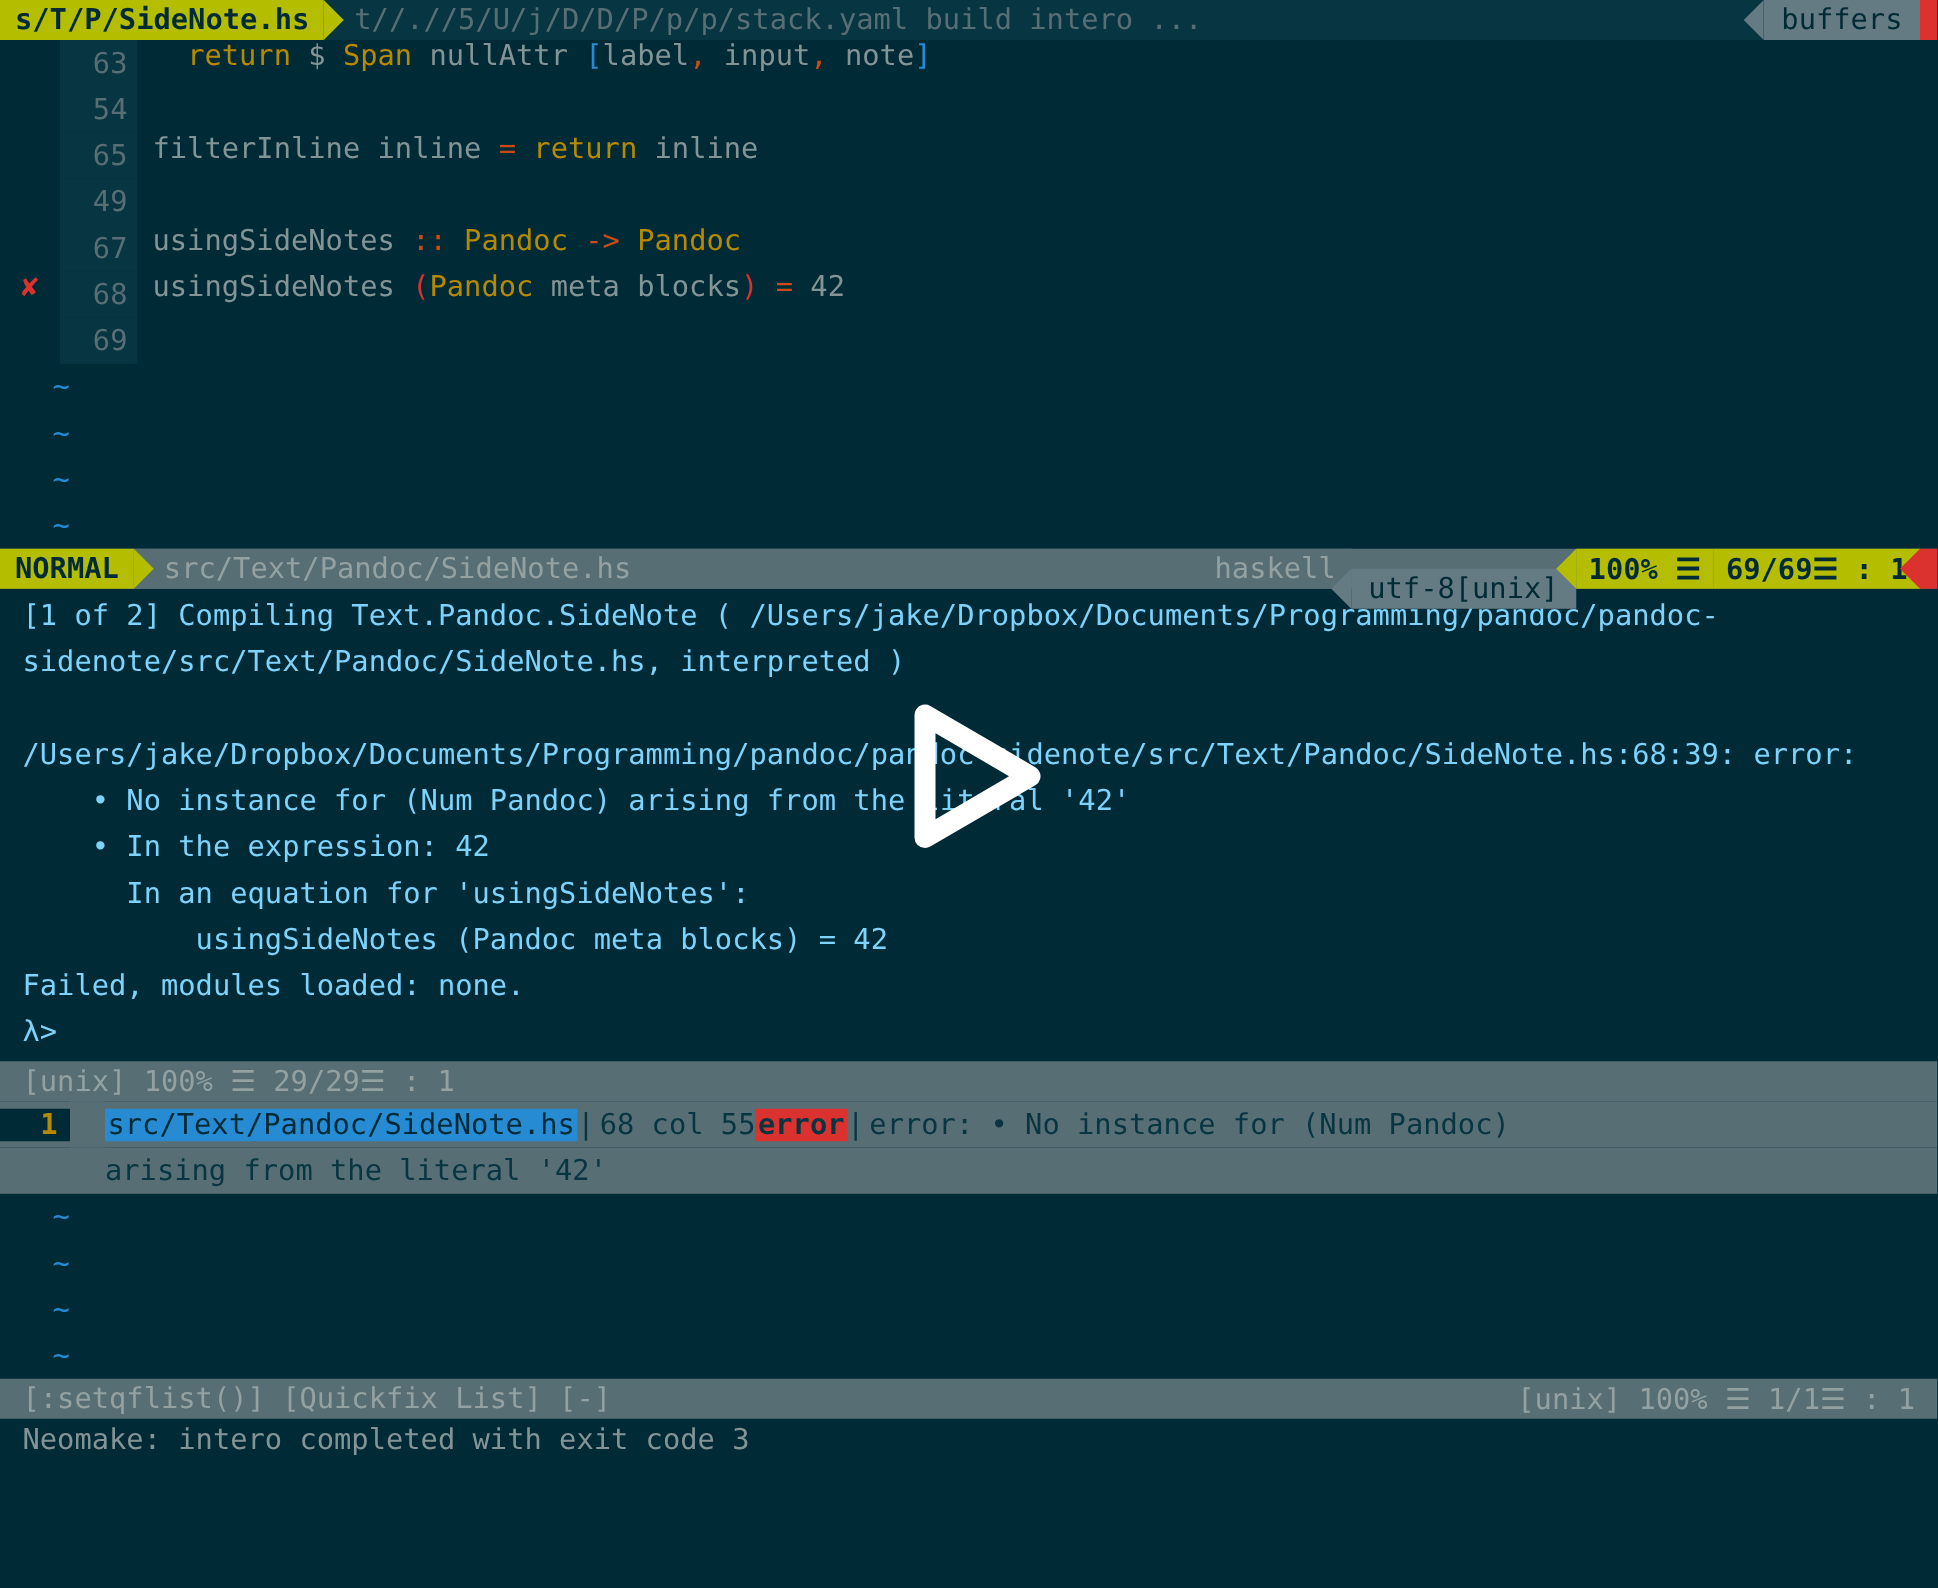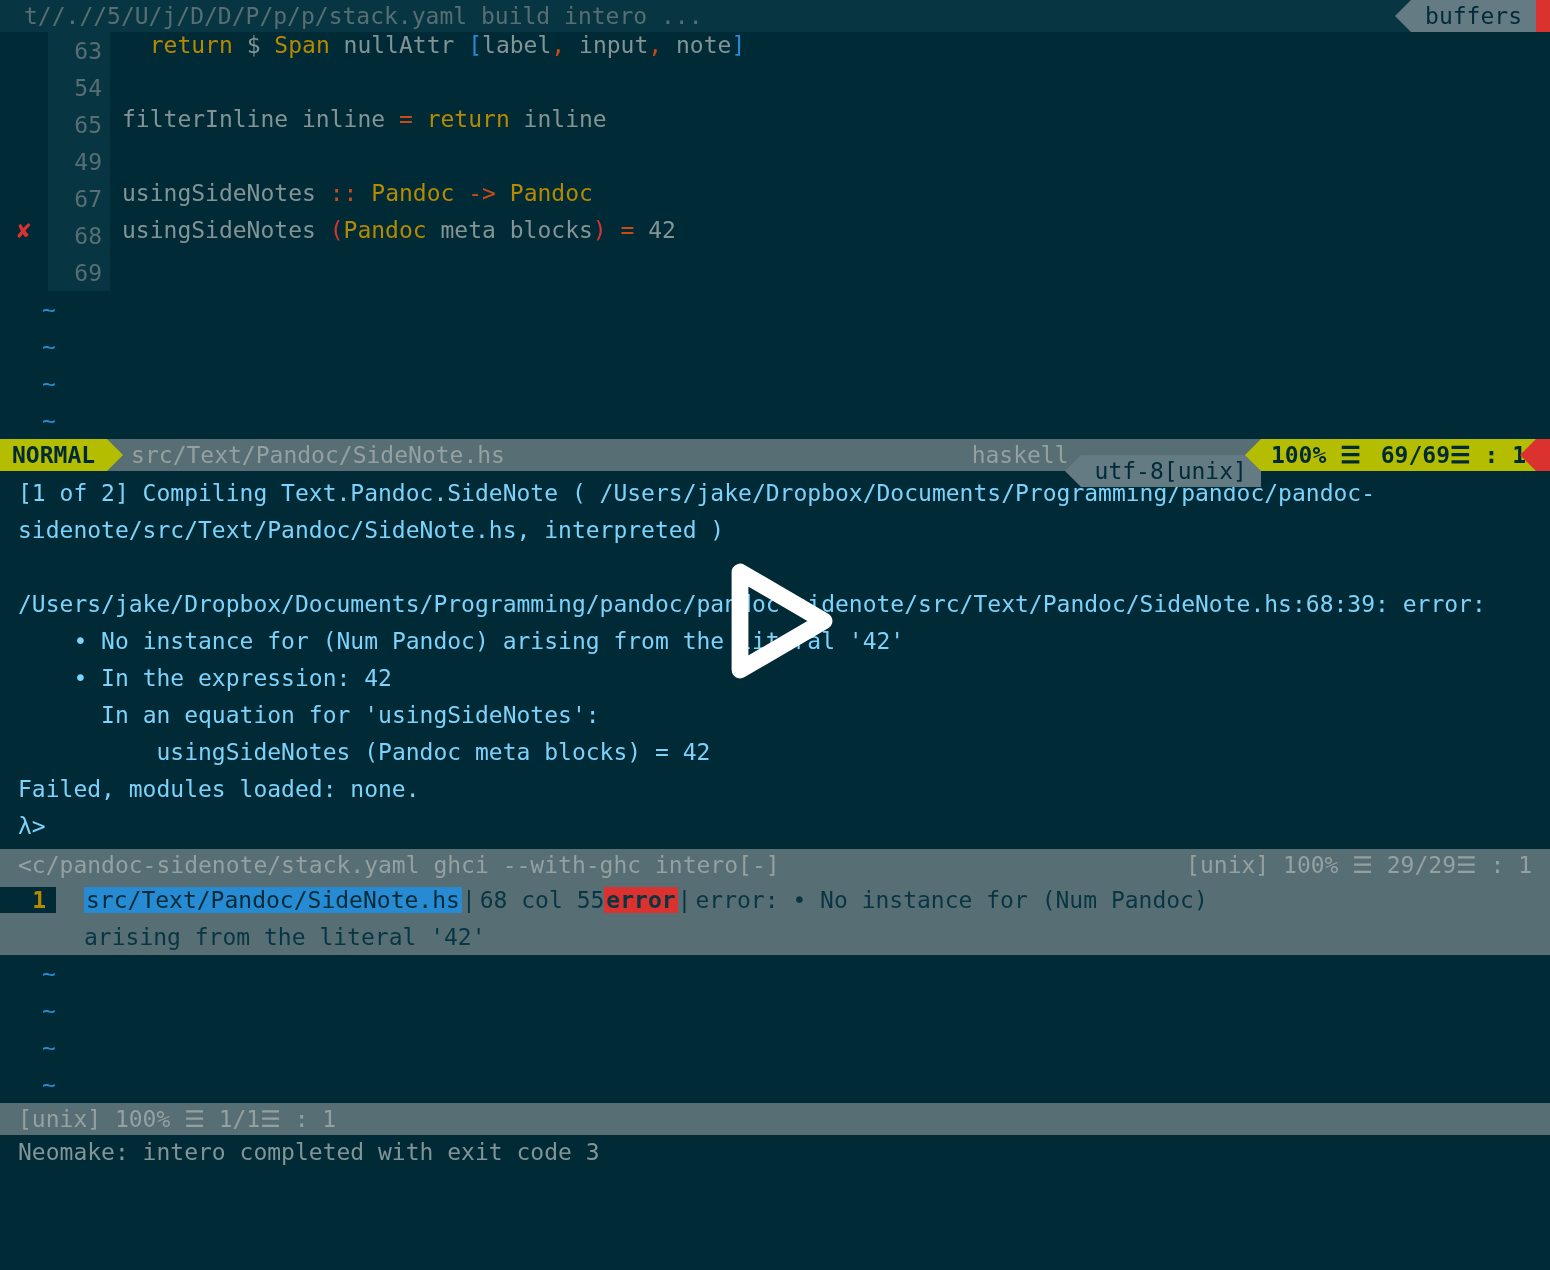--- a/index.html
+++ b/index.html
@@ -295,20 +295,21 @@
   top: 0;
   border-right: 16px solid #dc322f;
   border-top: 16px solid transparent;
   border-bottom: 16px solid transparent;
 }
 </style>
 </head>
 <body>
 
 <div class="tabline">
+  <div class="tab-active">s/T/P/SideNote.hs</div>
   <div class="tab-inactive">t//.//5/U/j/D/D/P/p/p/stack.yaml build intero ...</div>
   <div class="buffers-label">buffers</div>
   <div class="red-tip"></div>
 </div>
 
 <div class="editor" id="editor">
     <div class="line">
       <div class="gutter-sign"></div>
       <div class="gutter-num">63</div>
       <div class="code"><span class="c-text">  </span><span class="c-kw">return</span><span class="c-text"> $ </span><span class="c-ty">Span</span><span class="c-text"> nullAttr </span><span class="c-bracket">[</span><span class="c-text">label</span><span class="c-op">, </span><span class="c-text">input</span><span class="c-op">, </span><span class="c-text">note</span><span class="c-bracket">]</span></div>
@@ -363,21 +364,20 @@
 
 /Users/jake/Dropbox/Documents/Programming/pandoc/pandoc-sidenote/src/Text/Pandoc/SideNote.hs:68:39: error:
     • No instance for (Num Pandoc) arising from the literal '42'
     • In the expression: 42
       In an equation for 'usingSideNotes':
           usingSideNotes (Pandoc meta blocks) = 42
 Failed, modules loaded: none.
 λ&gt;</div>
 
 <div class="statusline-inactive">
-  <span>&lt;c/pandoc-sidenote/stack.yaml ghci --with-ghc intero[-]</span>
   <span>[unix]   100% ☰  29/29☰ :  1</span>
 </div>
 
 <div>
   <div class="qf-line">
     <span class="qf-num">1</span>
     <span style="width:28px;background:#586e75;height:100%"></span>
     <span class="qf-file">src/Text/Pandoc/SideNote.hs</span>
     <span class="qf-sep">|</span>
     <span class="qf-msg">68 col 55 </span>
@@ -388,20 +388,21 @@
   <div class="qf-wrap">arising from the literal '42'</div>
   <div id="qf-tildes">
       <div class="tilde">~</div>
       <div class="tilde">~</div>
       <div class="tilde">~</div>
       <div class="tilde">~</div>
     </div>
 </div>
 
 <div class="statusline-inactive">
+  <span>[:setqflist()] [Quickfix List] [-]</span>
   <span>[unix]   100% ☰   1/1☰ :  1</span>
 </div>
 
 <div class="bottom-msg">Neomake: intero completed with exit code 3</div>
 
 <div class="play-overlay">
   <svg viewBox="0 0 100 100">
     <path d="M 25 15 L 25 85 L 85 50 Z" fill="none" stroke="#fff" stroke-width="12" stroke-linejoin="round"></path>
   </svg>
 </div>

